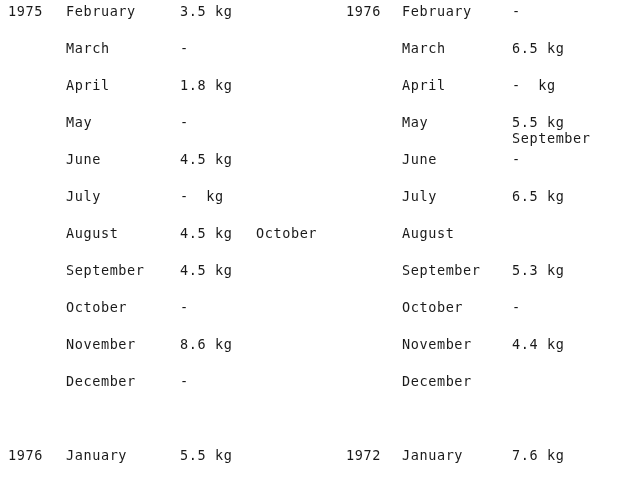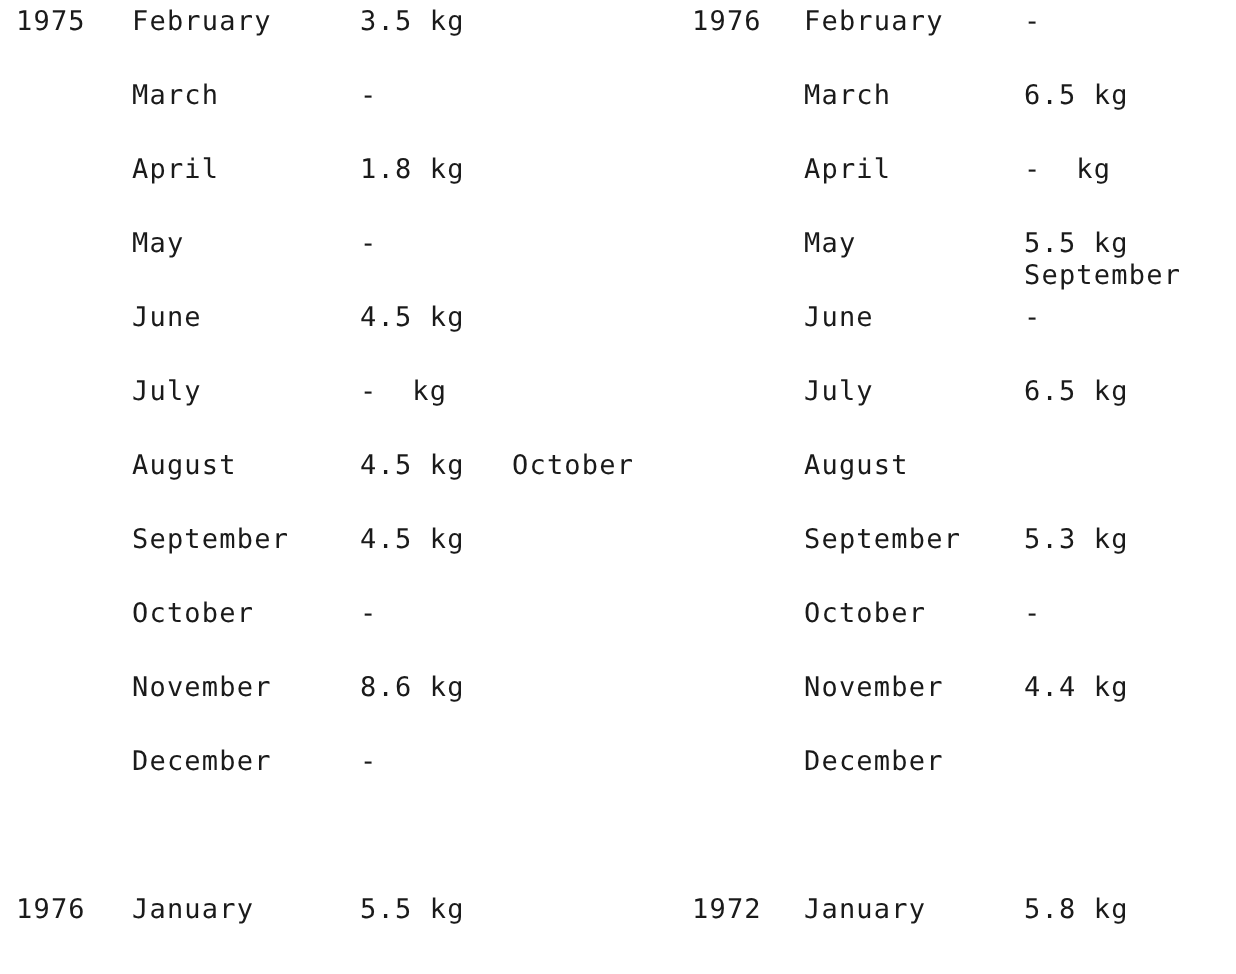--- a/index.html
+++ b/index.html
@@ -202,18 +202,18 @@
       <span class="cell c-month">December</span>
       <span class="cell c-value"></span>
       <span class="cell c-note2"></span>
     </div>
     <div class="row spacer-row">
       <span class="cell c-month"></span>
     </div>
     <div class="row">
       <span class="cell c-year">1972</span>
       <span class="cell c-month">January</span>
-      <span class="cell c-value">5.8 kg</span>
+      <span class="cell c-value">7.6 kg</span>
       <span class="cell c-note2"></span>
     </div>
   </div>
 
 </div>
 
 </body></html>

